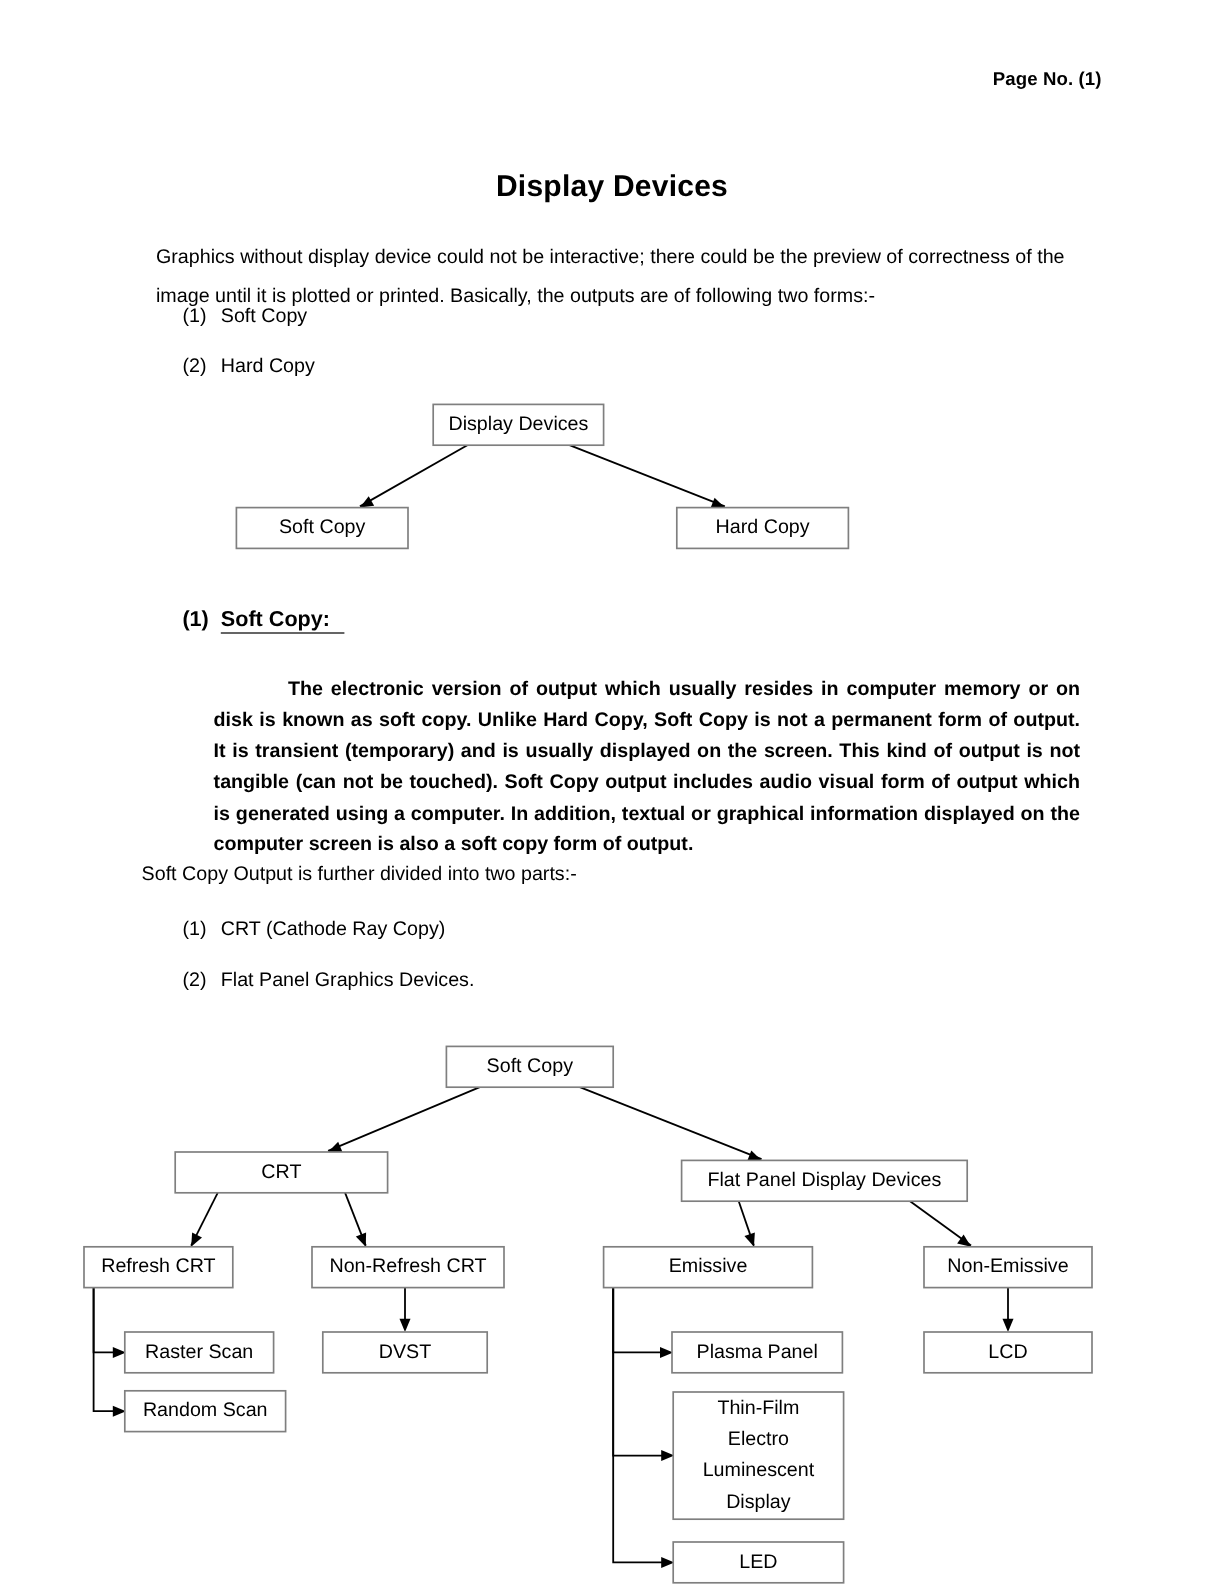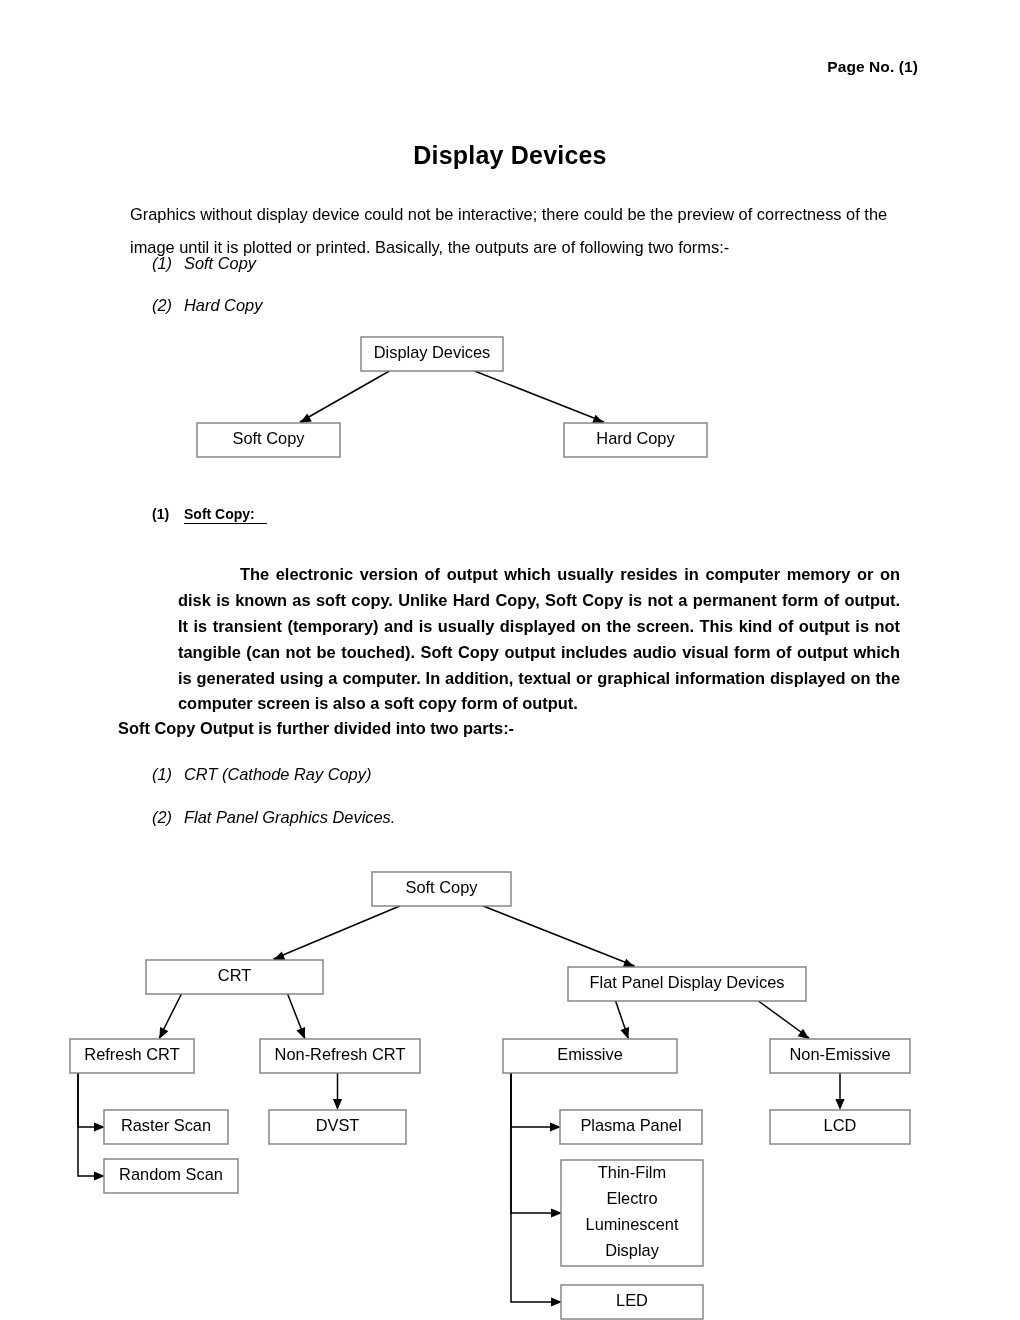--- a/index.html
+++ b/index.html
@@ -53,31 +53,30 @@
     width: 782px;
     font-size: 16.4px;
     line-height: 33px;
   }
   .list-item {
     position: absolute;
     left: 152px;
     font-size: 16.4px;
     line-height: 24px;
     white-space: nowrap;
-    font-style: italic;
   }
   .list-item .num { display: inline-block; width: 32px; }
   .li-1 { top: 251px; }
   .li-2 { top: 293px; }
 
   .section-head {
     position: absolute;
     top: 506px;
     left: 152px;
-    font-size: 14px;
+    font-size: 18px;
     font-weight: bold;
     white-space: nowrap;
   }
   .section-head .num { display: inline-block; width: 32px; }
   .section-head .ul {
     border-bottom: 1.6px solid #000;
     padding-bottom: 1px;
     padding-right: 12px;
   }
 
@@ -92,21 +91,20 @@
     text-indent: 62px;
     font-weight: bold;
   }
 
   .lead-line {
     position: absolute;
     top: 719px;
     left: 118px;
     font-size: 16.4px;
     white-space: nowrap;
-    font-weight: bold;
   }
   .li-3 { top: 762px; }
   .li-4 { top: 805px; }
 
   
   .diagram {
     position: absolute;
     left: 0;
   }
   #diagram-1 { top: 325px; width: 1020px; height: 150px; }

